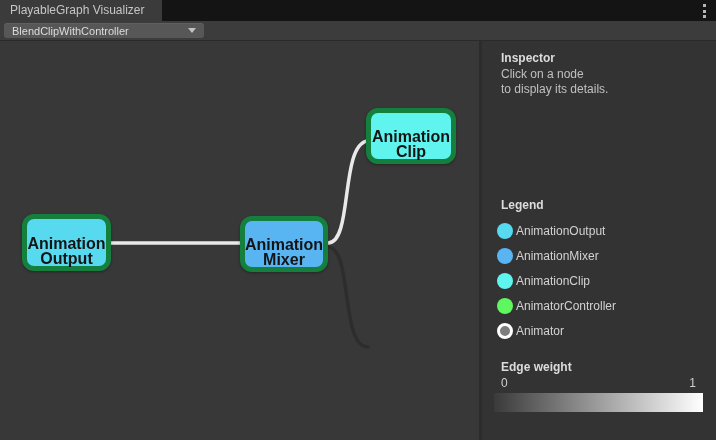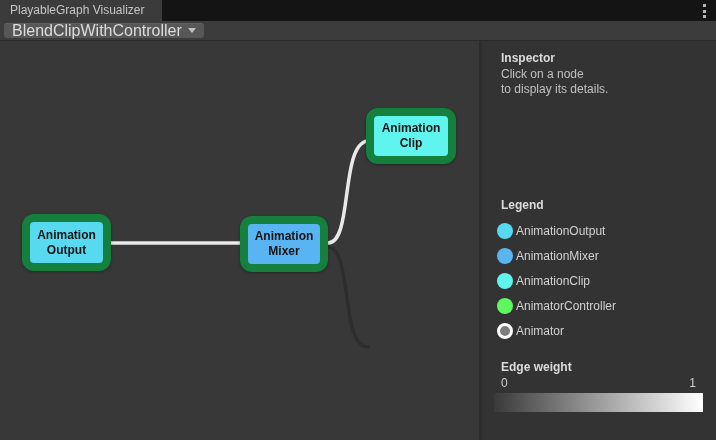--- a/index.html
+++ b/index.html
@@ -21,31 +21,31 @@
   .kebab i { display:block; width:3px; height:3px; background:#b6b6b6; }
   
   .toolbar { position:absolute; left:0; top:21px; width:716px; height:20px;
     background:#3c3c3c; border-bottom:1px solid #2a2a2a; }
   .dropdown {
     position:absolute; left:4px; top:2px; width:200px; height:15px;
     background:#575757; border-radius:3px; display:flex; align-items:center;
     justify-content:space-between; padding:0 8px; cursor:pointer;
     box-shadow:inset 0 1px 0 rgba(255,255,255,0.06);
   }
-  .dropdown .dd-label { font-size:16px; color:#dcdcdc; white-space:nowrap; overflow:hidden; }
+  .dropdown .dd-label { font-size:11px; color:#dcdcdc; white-space:nowrap; overflow:hidden; }
   .dd-arrow { width:0; height:0; border-left:4px solid transparent;
     border-right:4px solid transparent; border-top:5px solid #c2c2c2; }
   
   .graph-area { position:absolute; left:0; top:41px; width:479px; height:399px;
     background:#383838; overflow:hidden; }
   .edges { position:absolute; left:0; top:0; pointer-events:none; }
   .node {
-    position:absolute; border:8px solid #15803d; border-radius:12px;
-    display:flex; flex-direction:column; align-items:center; justify-content:center;
-    font-size:12px; font-weight:600; color:#141414; line-height:15px; text-align:center;
+    position:absolute; border:5px solid #15803d; border-radius:12px;
+    display:flex; flex-direction:column; align-items:center; justify-content:flex-end;
+    font-size:16px; font-weight:600; color:#141414; line-height:15px; text-align:center;
     cursor:pointer; box-shadow:0 1px 3px rgba(0,0,0,0.35);
   }
   .node-output     { left:22px;  top:173px; width:89px; height:57px; }
   .node-mixer      { left:240px; top:175px; width:88px; height:56px; }
   .node-clip       { left:366px; top:67px;  width:90px; height:56px; }
   .node-controller { left:367px; top:279px; width:90px; height:56px; }
   
   .panel { position:absolute; left:479px; top:41px; width:237px; height:399px;
     background:#333333; border-left:3px solid #2c2c2c; color:#c8c8c8; }
   .panel .heading { position:absolute; left:19px; font-size:12px; font-weight:bold; color:#dcdcdc; white-space:nowrap; }

